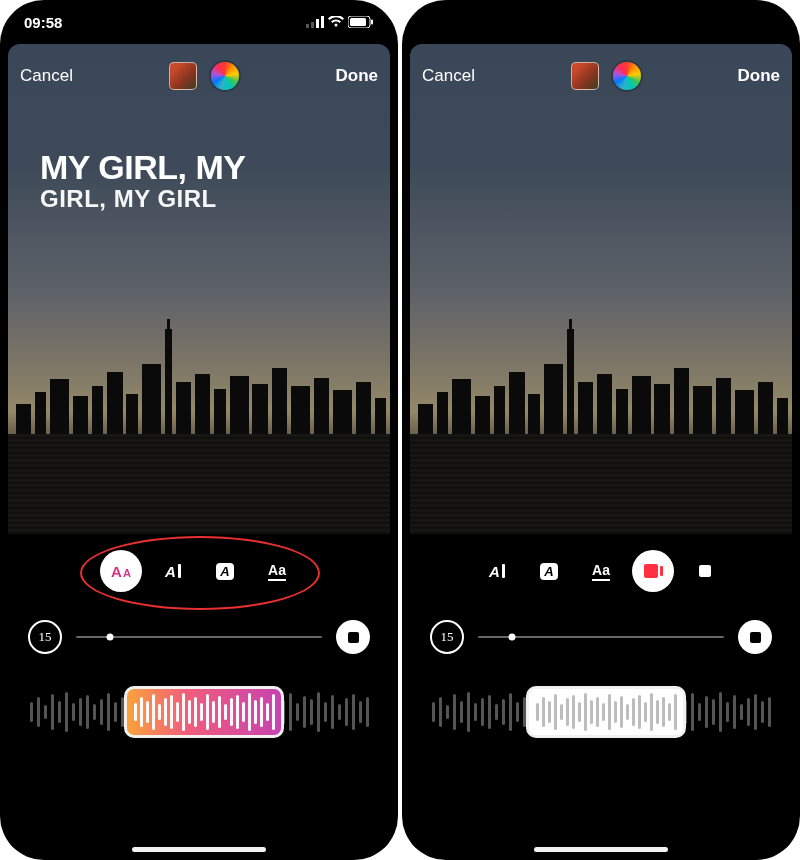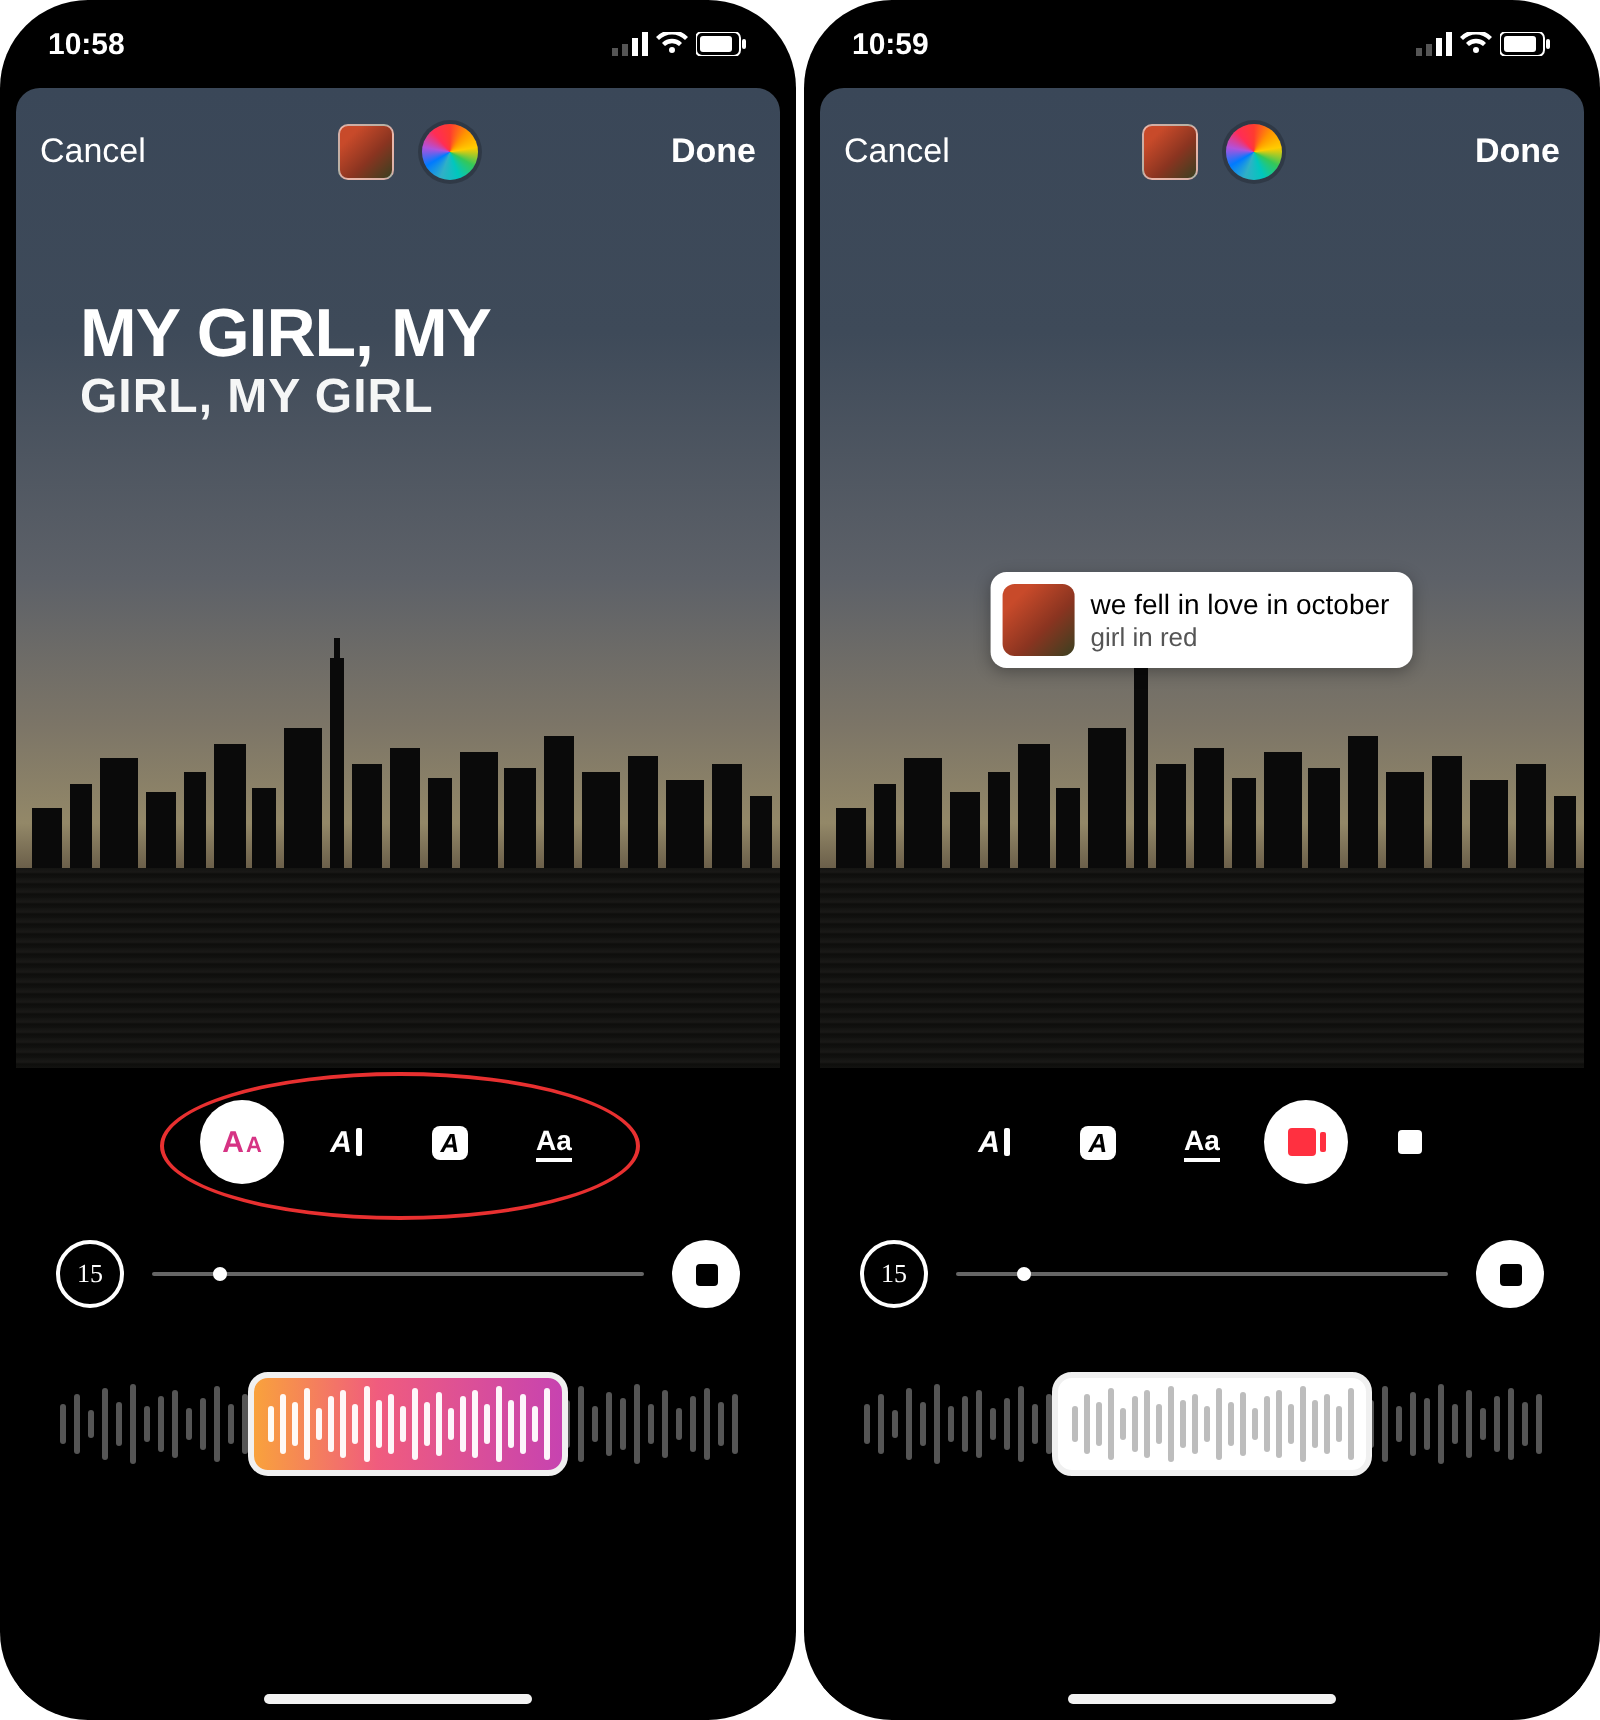--- a/index.html
+++ b/index.html
@@ -58,21 +58,21 @@
   .black-fill { position: absolute; top: 534px; left: 8px; right: 8px; bottom: 10px; background: #000; border-radius: 0 0 12px 12px; }
   .home-ind { position: absolute; bottom: 8px; left: 50%; transform: translateX(-50%); width: 134px; height: 5px; background: #fff; border-radius: 3px; opacity: 0.95; z-index: 60; }
 </style>
 </head>
 <body>
 
 <div class="screens">
 
   <div class="screen">
     <div class="status-bar">
-      <span>10:58</span>
+      <span>09:58</span>
       <div class="status-right">
         <svg width="18" height="12" viewBox="0 0 18 12">
             <rect x="0" y="8" width="3" height="4" fill="#555"></rect>
             <rect x="5" y="6" width="3" height="6" fill="#555"></rect>
             <rect x="10" y="3" width="3" height="9" fill="#fff"></rect>
             <rect x="15" y="0" width="3" height="12" fill="#fff"></rect>
           </svg>
         <svg width="16" height="12" viewBox="0 0 16 12">
             <path d="M8 10.5a1.5 1.5 0 100-3 1.5 1.5 0 000 3zM3 5.5a7 7 0 0110 0l-1.5 1.5a5 5 0 00-7 0L3 5.5zM0 2.5a11 11 0 0116 0L14.5 4a9 9 0 00-13 0L0 2.5z" fill="#fff"></path>
           </svg>
@@ -233,39 +233,20 @@
           <div class="cb" style="height:36px"></div>
       </div>
     </div>
 
     <div class="home-ind"></div>
   </div>
 
   <div class="gap"></div>
 
   <div class="screen">
-    <div class="status-bar">
-      <span>10:59</span>
-      <div class="status-right">
-        <svg width="18" height="12" viewBox="0 0 18 12">
-            <rect x="0" y="8" width="3" height="4" fill="#555"></rect>
-            <rect x="5" y="6" width="3" height="6" fill="#555"></rect>
-            <rect x="10" y="3" width="3" height="9" fill="#fff"></rect>
-            <rect x="15" y="0" width="3" height="12" fill="#fff"></rect>
-          </svg>
-        <svg width="16" height="12" viewBox="0 0 16 12">
-            <path d="M8 10.5a1.5 1.5 0 100-3 1.5 1.5 0 000 3zM3 5.5a7 7 0 0110 0l-1.5 1.5a5 5 0 00-7 0L3 5.5zM0 2.5a11 11 0 0116 0L14.5 4a9 9 0 00-13 0L0 2.5z" fill="#fff"></path>
-          </svg>
-        <svg width="26" height="12" viewBox="0 0 26 12">
-            <rect x="0" y="0" width="22" height="12" rx="3" stroke="#fff" fill="none"></rect>
-            <rect x="2" y="2" width="16" height="8" rx="1.5" fill="#fff"></rect>
-            <rect x="23" y="3.5" width="2" height="5" rx="1" fill="#fff"></rect>
-          </svg>
-      </div>
-    </div>
 
     <div class="bg-sky">
       <div class="skyline">
         <div class="b" style="left:2%;width:4%;height:30px"></div>
           <div class="b" style="left:7%;width:3%;height:42px"></div>
         <div class="b" style="left:11%;width:5%;height:55px"></div>
           <div class="b" style="left:17%;width:4%;height:38px"></div>
         <div class="b" style="left:22%;width:3%;height:48px"></div>
           <div class="b" style="left:26%;width:4%;height:62px"></div>
         <div class="b" style="left:31%;width:3%;height:40px"></div>
@@ -290,27 +271,20 @@
 
     <div class="nav">
       <button class="nav-btn">Cancel</button>
       <div class="nav-center">
         <div class="thumb-small"></div>
         <div class="color-picker"></div>
       </div>
       <button class="nav-btn" style="font-weight:600">Done</button>
     </div>
 
-    <div class="music-card">
-      <div class="thumb-small"></div>
-      <div class="music-info">
-        <span class="music-title">we fell in love in october</span>
-        <span class="music-artist">girl in red</span>
-      </div>
-    </div>
 
     <div class="style-row">
       <div class="style-btn">
           <span style="font-style:italic;font-size:15px;font-weight:800">A</span>
           <span class="style-vbar"></span>
         </div>
       <div class="style-btn">
           <span class="style-inner-badge">A</span>
         </div>
       <div class="style-btn">

